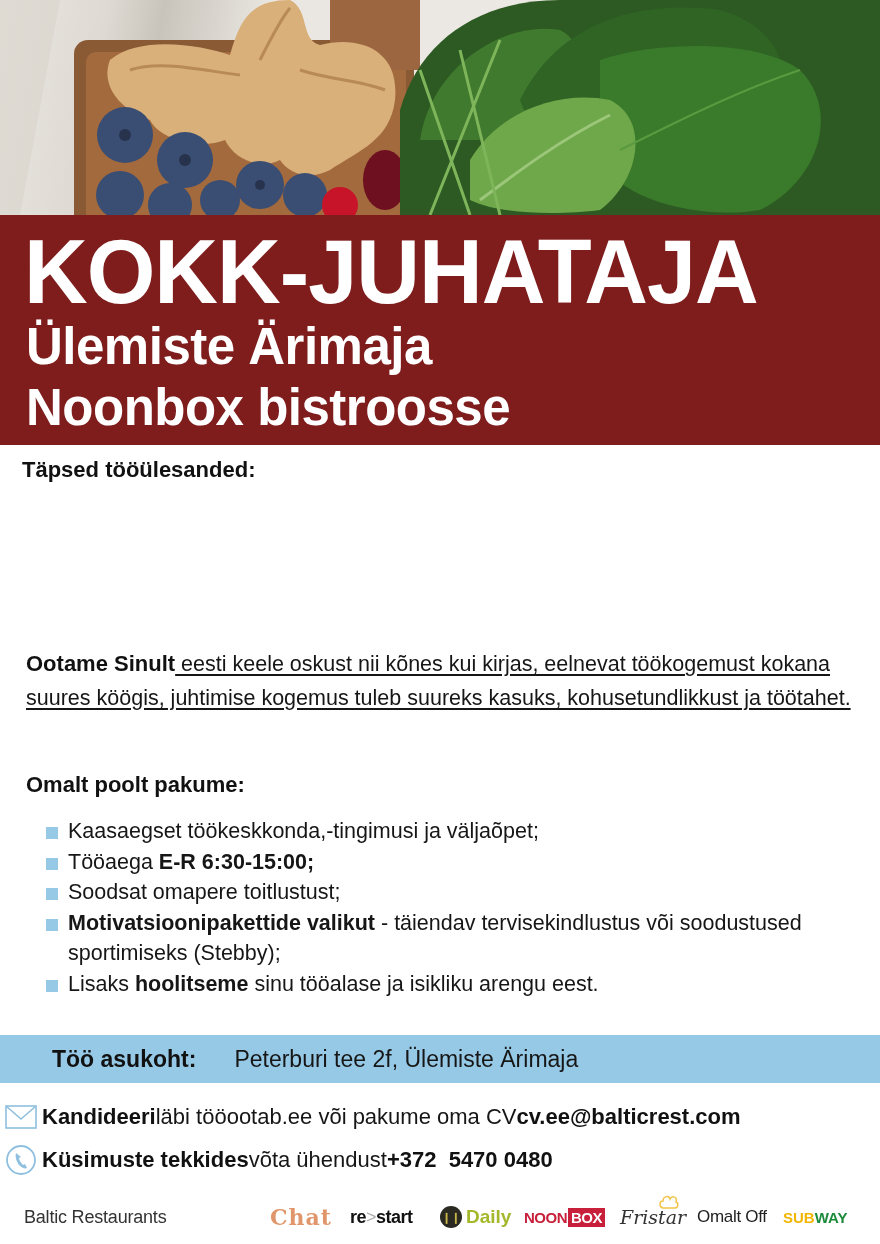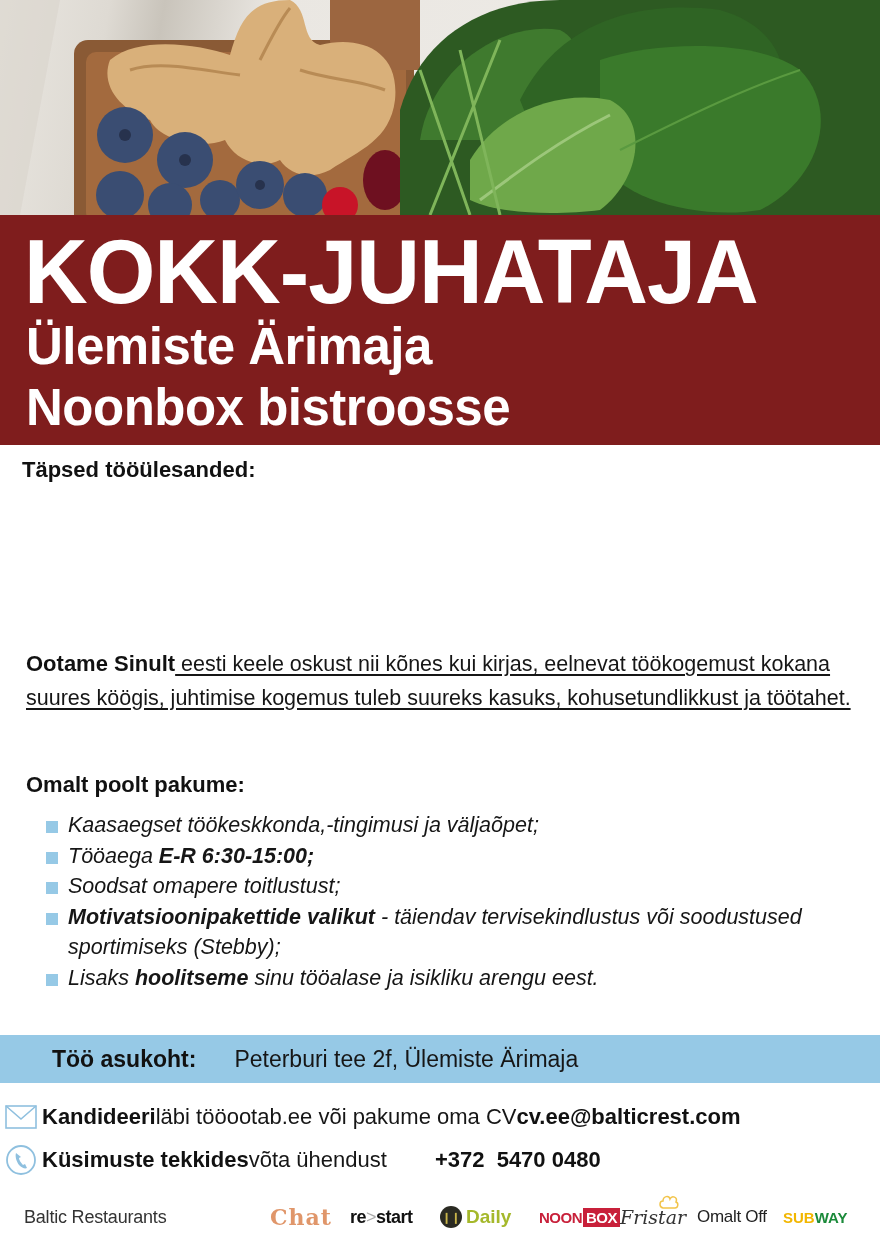--- a/index.html
+++ b/index.html
@@ -35,21 +35,21 @@
   .section { position: absolute; left: 22px; width: 840px; }
   .h-bold { font-weight: 700; font-size: 22px; line-height: 30px; color: #111; }
   .body-text { font-size: 21.5px; line-height: 30px; color: #161616; }
 
   .sec-duties { top: 455px; }
   .sec-expect { top: 647px; left: 26px; }
   .sec-expect .body-text { line-height: 34px; }
   .sec-expect .ul { text-decoration: underline; text-underline-offset: 3px; }
 
   .sec-offer { top: 770px; left: 26px; }
-  .offer-list { list-style: none; margin-top: 10px; font-style: italic; }
+  .offer-list { list-style: none; margin-top: 16px; }
   .offer-list li { position: relative; padding-left: 42px; font-size: 21.5px; line-height: 30.5px; color: #161616; }
   .bullet {
     position: absolute; left: 20px; top: 11px; width: 12px; height: 12px; background: #96c9e6;
   }
 
   
   .location-bar {
     position: absolute; left: 0; top: 1035px; width: 880px; height: 48px; background: #96c9e6;
     display: flex; align-items: center; padding-left: 52px; gap: 24px;
   }
@@ -65,21 +65,21 @@
 
   
   .footer { position: absolute; left: 0; top: 1196px; width: 880px; height: 42px; }
   .logo { position: absolute; top: 0; height: 42px; display: flex; align-items: center; white-space: nowrap; }
   .logo-baltic { left: 24px; font-size: 18px; color: #333; letter-spacing: -0.2px; }
   .logo-chat { left: 270px; font-family: "DejaVu Serif", serif; font-weight: 700; font-size: 22px; color: #e0966a; letter-spacing: 1px; }
   .logo-restart { left: 350px; font-weight: 700; font-size: 18px; color: #111; letter-spacing: -0.5px; }
   .logo-restart .gt { color: #aaa; font-weight: 400; }
   .logo-daily { left: 440px; font-weight: 700; font-size: 19px; color: #a5b82b; }
   .logo-daily .dot { width: 22px; height: 22px; border-radius: 50%; background: #2a2a22; margin-right: 4px; display: inline-flex; align-items: center; justify-content: center; color: #c9b54a; font-size: 11px; }
-  .logo-noonbox { left: 539px; font-weight: 700; font-size: 15px; color: #c8203a; letter-spacing: -0.5px; }
+  .logo-noonbox { left: 524px; font-weight: 700; font-size: 15px; color: #c8203a; letter-spacing: -0.5px; }
   .logo-noonbox .box { background: #c8203a; color: #fff; padding: 1px 3px; margin-left: 1px; }
   .logo-fristar { left: 620px; font-family: "DejaVu Serif", serif; font-style: italic; font-size: 19px; color: #333; }
   .logo-takeoff { left: 697px; font-size: 17px; color: #222; letter-spacing: -0.3px; }
   .logo-subway { left: 783px; font-weight: 700; font-size: 15px; letter-spacing: 0px; }
   .logo-subway .sub { color: #f2b600; }
   .logo-subway .way { color: #1b8a3a; }
 </style>
 </head>
 <body>
 
@@ -185,21 +185,21 @@
 
 <div class="contact c2">
   <span class="ico">
     <svg width="32" height="32" viewBox="0 0 32 32">
       <circle cx="16" cy="16" r="14" fill="none" stroke="#8fc0df" stroke-width="1.8"></circle>
       <path d="M11,9 C10,12 11,17 14,21 C17,24 20,25 22,24 L20,20 L18,21 C16,19 14,16 14,14 L16,13 Z" fill="#8fc0df"></path>
     </svg>
   </span>
   <b>Küsimuste tekkides</b>
     <span> võta ühendust </span>
-    <b style="white-space:pre;margin-left:48px;">+372  5470 0480</b>
+    <b style="white-space:pre;">+372  5470 0480</b>
 </div>
 
 <div class="footer">
   <div class="logo logo-baltic">Baltic Restaurants</div>
   <div class="logo logo-chat">Chat</div>
   <div class="logo logo-restart">
     <span>re</span>
       <span class="gt">&gt;</span>
       <span>start</span>
   </div>

